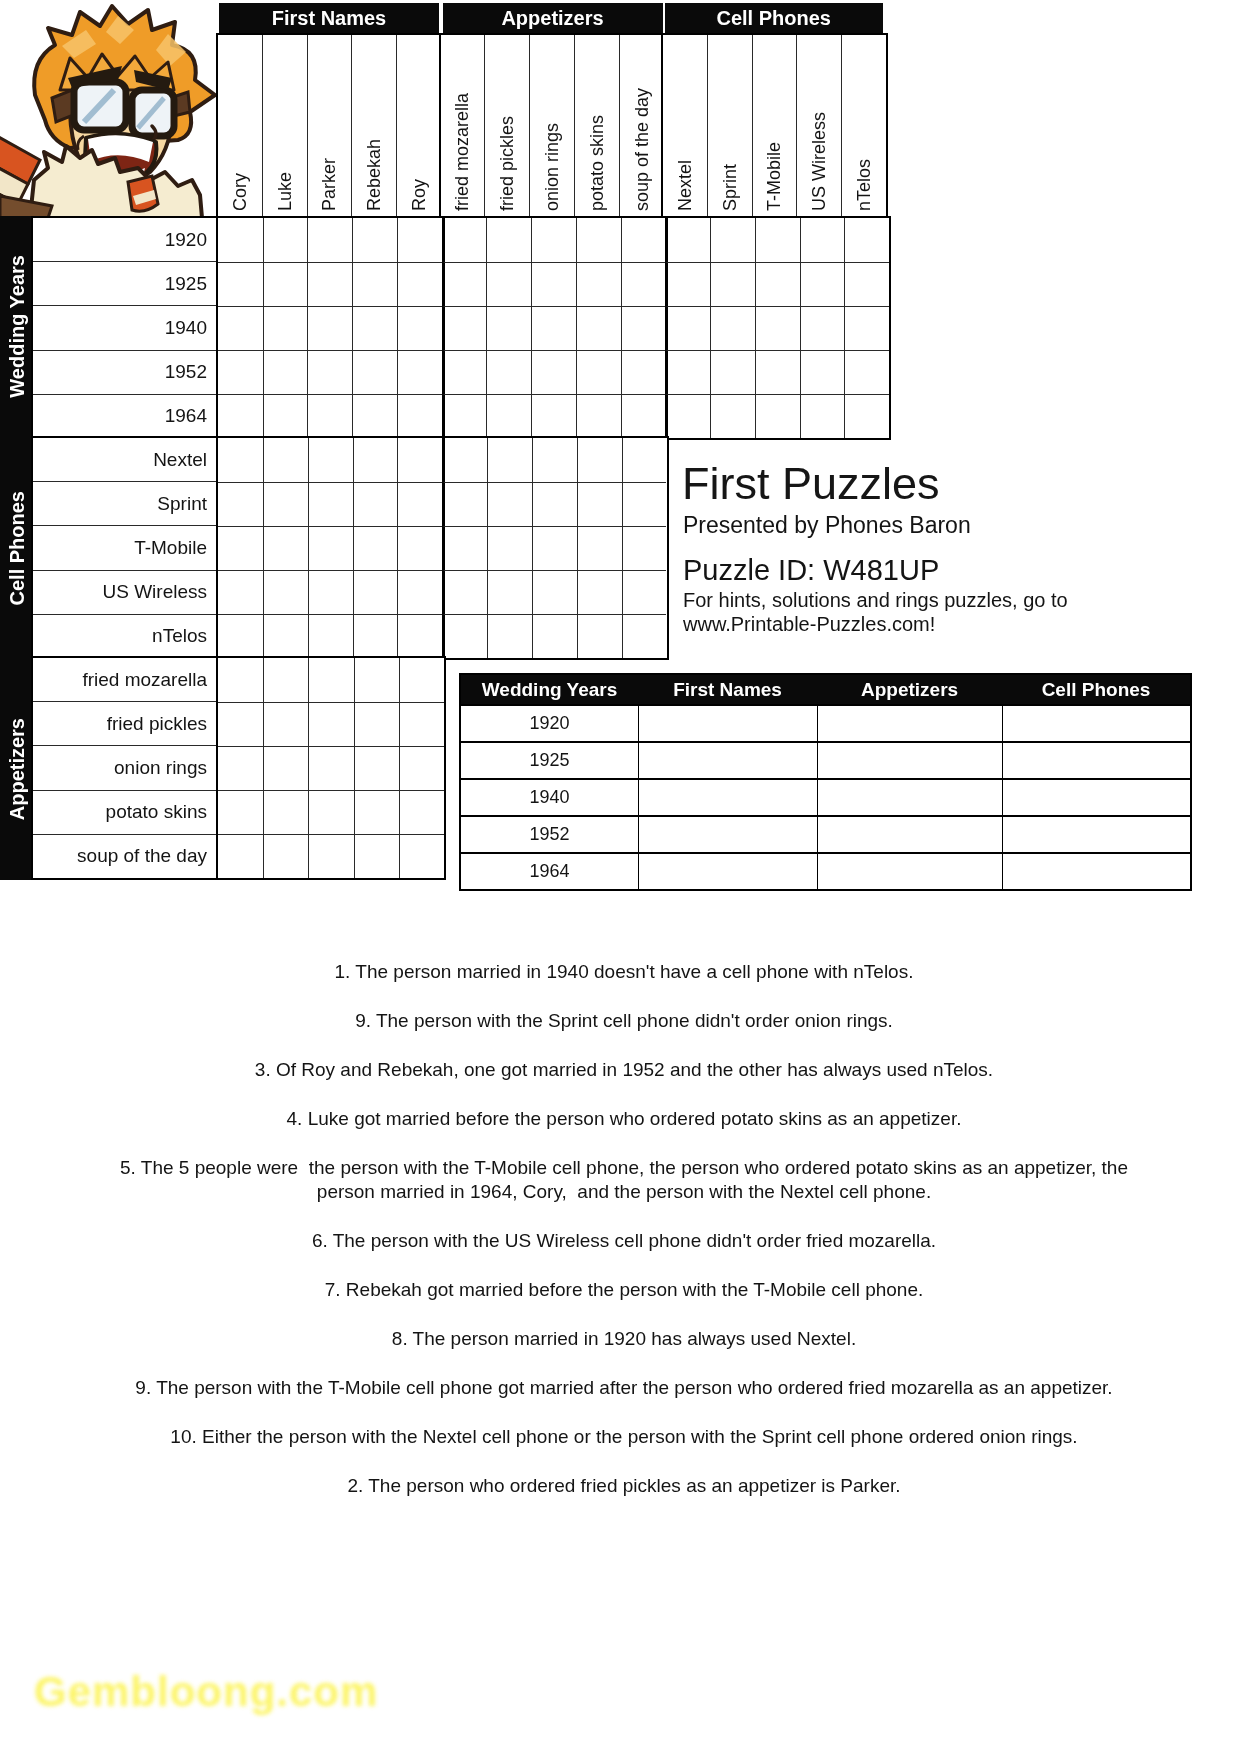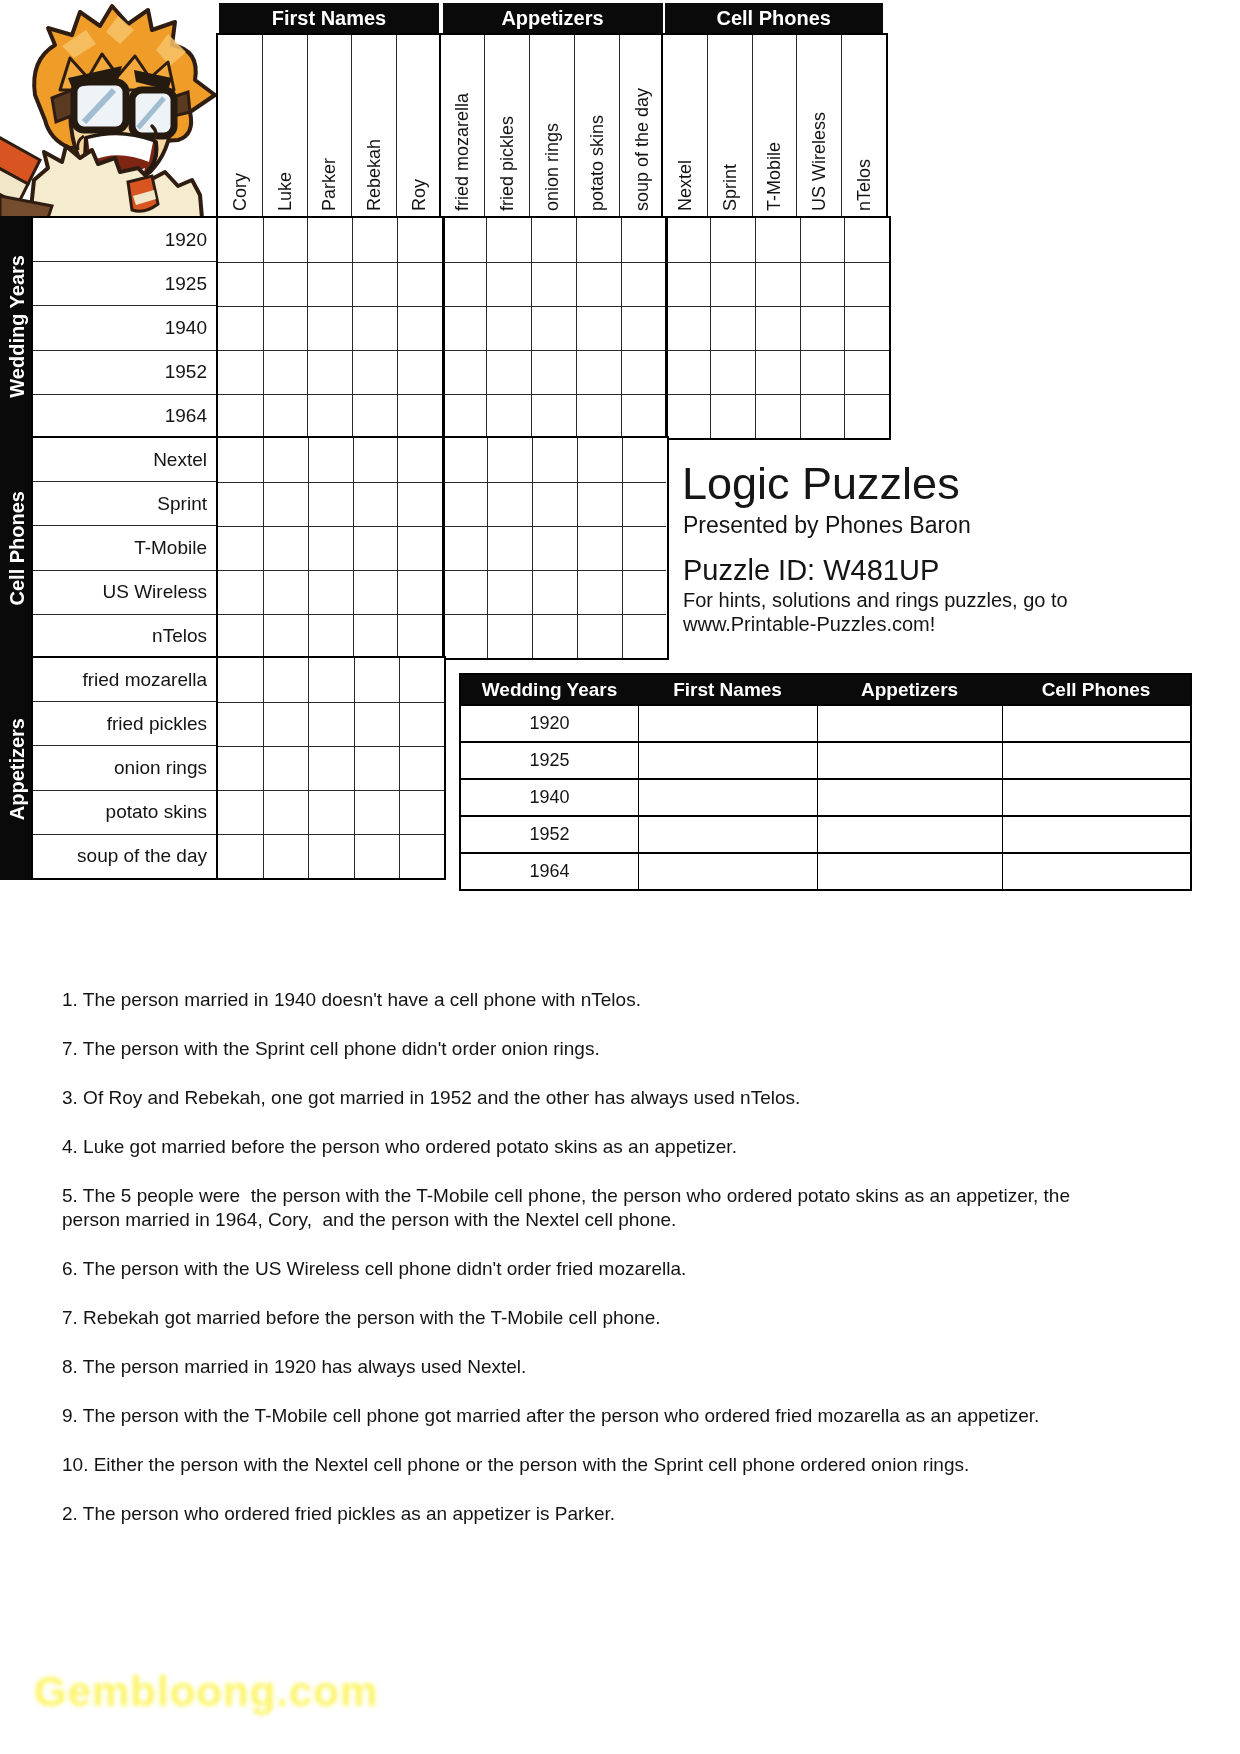--- a/index.html
+++ b/index.html
@@ -49,21 +49,21 @@
   #answer-table{position:absolute;left:459px;top:673px;width:733px;
                 border:2.5px solid #000;box-sizing:border-box;background:#fff;}
   .at-header{display:flex;height:29px;background:var(--bar,#0a0a0a);color:#fff;}
   .at-hcell{display:flex;align-items:center;justify-content:center;
             font-weight:bold;font-size:19px;box-sizing:border-box;}
   .at-row{display:flex;height:35px;border-top:2px solid #000;}
   .at-cell{box-sizing:border-box;display:flex;align-items:center;
            justify-content:center;font-size:18px;}
 
   
-  #clues{position:absolute;left:62px;top:988px;width:1124px;}
+  #clues{position:absolute;left:62px;top:960px;width:1124px;text-align:center;}
   .clue{font-size:19px;line-height:24px;margin-bottom:25px;white-space:pre-wrap;}
 
   
   #watermark{position:absolute;left:34px;top:1668px;font-size:42px;font-weight:bold;
              letter-spacing:1px;color:var(--wm,#fcf45e);filter:blur(2px);opacity:.95;}
 </style>
 </head>
 <body>
 
 <div class="page">
@@ -348,21 +348,21 @@
           <div class="gcell" style="border-left: 1.3px solid rgb(42, 42, 42); border-top: 1.3px solid rgb(42, 42, 42);"></div>
           <div class="gcell" style="border-top: 1.3px solid rgb(42, 42, 42);"></div>
           <div class="gcell" style="border-left: 1.3px solid rgb(42, 42, 42); border-top: 1.3px solid rgb(42, 42, 42);"></div>
           <div class="gcell" style="border-left: 1.3px solid rgb(42, 42, 42); border-top: 1.3px solid rgb(42, 42, 42);"></div>
           <div class="gcell" style="border-left: 1.3px solid rgb(42, 42, 42); border-top: 1.3px solid rgb(42, 42, 42);"></div>
           <div class="gcell" style="border-left: 1.3px solid rgb(42, 42, 42); border-top: 1.3px solid rgb(42, 42, 42);"></div>
         </div>
       </div>
     </div>
 
-  <div id="title-main">Logic Puzzles</div>
+  <div id="title-main">First Puzzles</div>
   <div id="title-sub">Presented by Phones Baron</div>
   <div id="puzzle-id">Puzzle ID: W481UP</div>
   <div id="hint1">For hints, solutions and rings puzzles, go to</div>
   <div id="hint2">www.Printable-Puzzles.com!</div>
 
   <div id="answer-table">
     <div class="at-header">
         <div class="at-hcell" style="width: 178px;">Wedding Years</div>
         <div class="at-hcell" style="width: 180px;">First Names</div>
         <div class="at-hcell" style="width: 186px;">Appetizers</div>
@@ -397,21 +397,21 @@
           <div class="at-cell" style="width: 178px;">1964</div>
           <div class="at-cell" style="width: 180px; border-left: 1.5px solid rgb(0, 0, 0);"></div>
           <div class="at-cell" style="width: 186px; border-left: 1.5px solid rgb(0, 0, 0);"></div>
           <div class="at-cell" style="width: 189px; border-left: 1.5px solid rgb(0, 0, 0);"></div>
         </div>
       </div>
   </div>
 
   <div id="clues">
       <div class="clue">1. The person married in 1940 doesn't have a cell phone with nTelos.</div>
-      <div class="clue">7. The person with the Sprint cell phone didn't order onion rings.</div>
+      <div class="clue">9. The person with the Sprint cell phone didn't order onion rings.</div>
       <div class="clue">3. Of Roy and Rebekah, one got married in 1952 and the other has always used nTelos.</div>
       <div class="clue">4. Luke got married before the person who ordered potato skins as an appetizer.</div>
       <div class="clue">5. The 5 people were  the person with the T-Mobile cell phone, the person who ordered potato skins as an appetizer, the
 person married in 1964, Cory,  and the person with the Nextel cell phone.</div>
       <div class="clue">6. The person with the US Wireless cell phone didn't order fried mozarella.</div>
       <div class="clue">7. Rebekah got married before the person with the T-Mobile cell phone.</div>
       <div class="clue">8. The person married in 1920 has always used Nextel.</div>
       <div class="clue">9. The person with the T-Mobile cell phone got married after the person who ordered fried mozarella as an appetizer.</div>
       <div class="clue">10. Either the person with the Nextel cell phone or the person with the Sprint cell phone ordered onion rings.</div>
       <div class="clue">2. The person who ordered fried pickles as an appetizer is Parker.</div>

